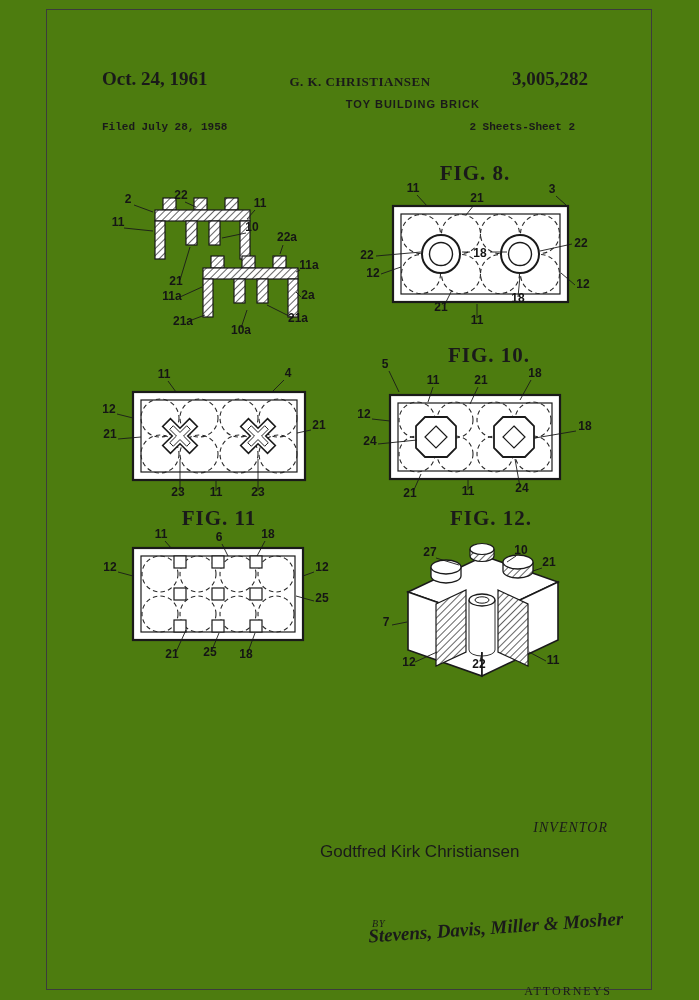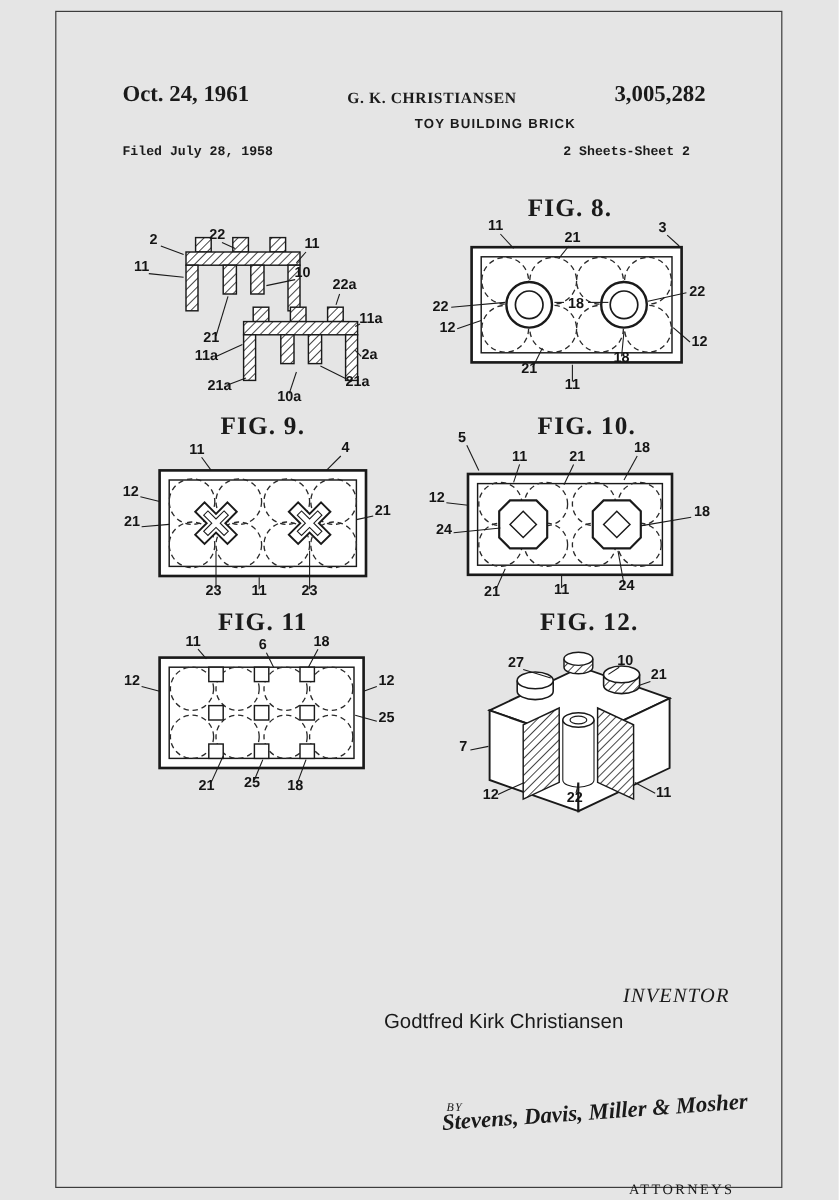--- a/index.html
+++ b/index.html
@@ -1,28 +1,28 @@
 <!DOCTYPE html>
 <html><head>
 <meta charset="utf-8">
 <style>
   * { margin:0; padding:0; box-sizing:border-box; }
   html,body { background:#ffffff; }
   body { font-family:"Liberation Serif", serif; }
-  .page { position:relative; width:699px; height:1000px; background:#e5e5e5; color:#1a1a1a; overflow:hidden; }
+  .page { position:relative; width:699px; height:1000px; background:#4d7c0f; color:#1a1a1a; overflow:hidden; }
   .frame { position:absolute; left:46px; top:9px; width:606px; height:981px; border:1.5px solid #3c3c3c; }
   .abs { position:absolute; white-space:nowrap; }
   .h-date   { left:102px; top:68px;  font-size:19px; font-weight:700; }
   .h-author { left:240px; top:74px;  width:240px; text-align:center; font-size:13px; font-weight:700; letter-spacing:.5px; }
   .h-number { left:480px; top:68px;  width:108px; text-align:right; font-size:19px; font-weight:700; }
   .h-title  { left:240px; top:98px;  width:240px; text-align:right; font-family:Liberation Sans, sans-serif; font-size:11px; font-weight:700; letter-spacing:1px; }
   .h-filed  { left:102px; top:121px; font-family:"Liberation Mono", monospace; font-size:11px; font-weight:700; }
   .h-sheet  { left:435px; top:121px; width:140px; text-align:right; font-family:"Liberation Mono", monospace; font-size:11px; font-weight:700; }
   .figtitle { position:absolute; width:150px; text-align:center; font-size:21px; font-weight:700; letter-spacing:1px; }
-  .f-inventor { left:420px; top:820px; width:188px; text-align:right; font-style:italic; font-size:17px; letter-spacing:1px; }
+  .f-inventor { left:420px; top:820px; width:188px; text-align:right; font-style:italic; font-size:14px; letter-spacing:1px; }
   .f-name   { left:320px; top:842px; width:290px; text-align:left; font-family:"Liberation Sans", sans-serif; font-weight:400; font-size:17px; }
   .f-by     { left:372px; top:918px; font-size:10px; font-style:italic; letter-spacing:1px; }
   .f-sig    { left:368px; top:917px; width:246px; text-align:center; font-style:italic; font-weight:700; font-size:19px; transform:rotate(-4deg); }
   .f-att    { left:420px; top:946px; width:192px; text-align:right; font-size:12px; letter-spacing:2px;margin-top:38px; }
   svg.drawing { position:absolute; left:0; top:0; }
   svg text { font-family:"Liberation Sans","DejaVu Sans",sans-serif; font-size:12px; font-weight:700; fill:#151515; text-anchor:middle; }
   .ol   { fill:#fff; stroke:#1a1a1a; }
   .dash { fill:none; stroke:#2a2a2a; stroke-width:1.1; stroke-dasharray:4.5 3.2; }
   .ld   { stroke:#1a1a1a; stroke-width:0.9; fill:none; }
   .ht   { fill:url(#hatch); stroke:#1a1a1a; stroke-width:1.2; }
@@ -36,21 +36,20 @@
   <header>
     <div class="abs h-date">Oct. 24, 1961</div>
     <div class="abs h-author">G. K. CHRISTIANSEN</div>
     <div class="abs h-number">3,005,282</div>
     <div class="abs h-title">TOY BUILDING BRICK</div>
     <div class="abs h-filed">Filed July 28, 1958</div>
     <div class="abs h-sheet">2 Sheets-Sheet 2</div>
   </header>
 
   <div class="figtitle" style="left:400px; top:161px;">FIG. 8.</div>
-  <div class="figtitle" style="left:144px; top:343px;">FIG. 9.</div>
   <div class="figtitle" style="left:414px; top:343px;">FIG. 10.</div>
   <div class="figtitle" style="left:144px; top:506px;">FIG. 11</div>
   <div class="figtitle" style="left:416px; top:506px;">FIG. 12.</div>
 
   <svg class="drawing" width="699" height="1000" viewBox="0 0 699 1000">
     <defs>
       <pattern id="hatch" width="5" height="5" patternUnits="userSpaceOnUse" patternTransform="rotate(45)">
         <rect width="5" height="5" fill="#fff"></rect>
         <line x1="0" y1="0" x2="0" y2="5" stroke="#222" stroke-width="1.4"></line>
       </pattern>

